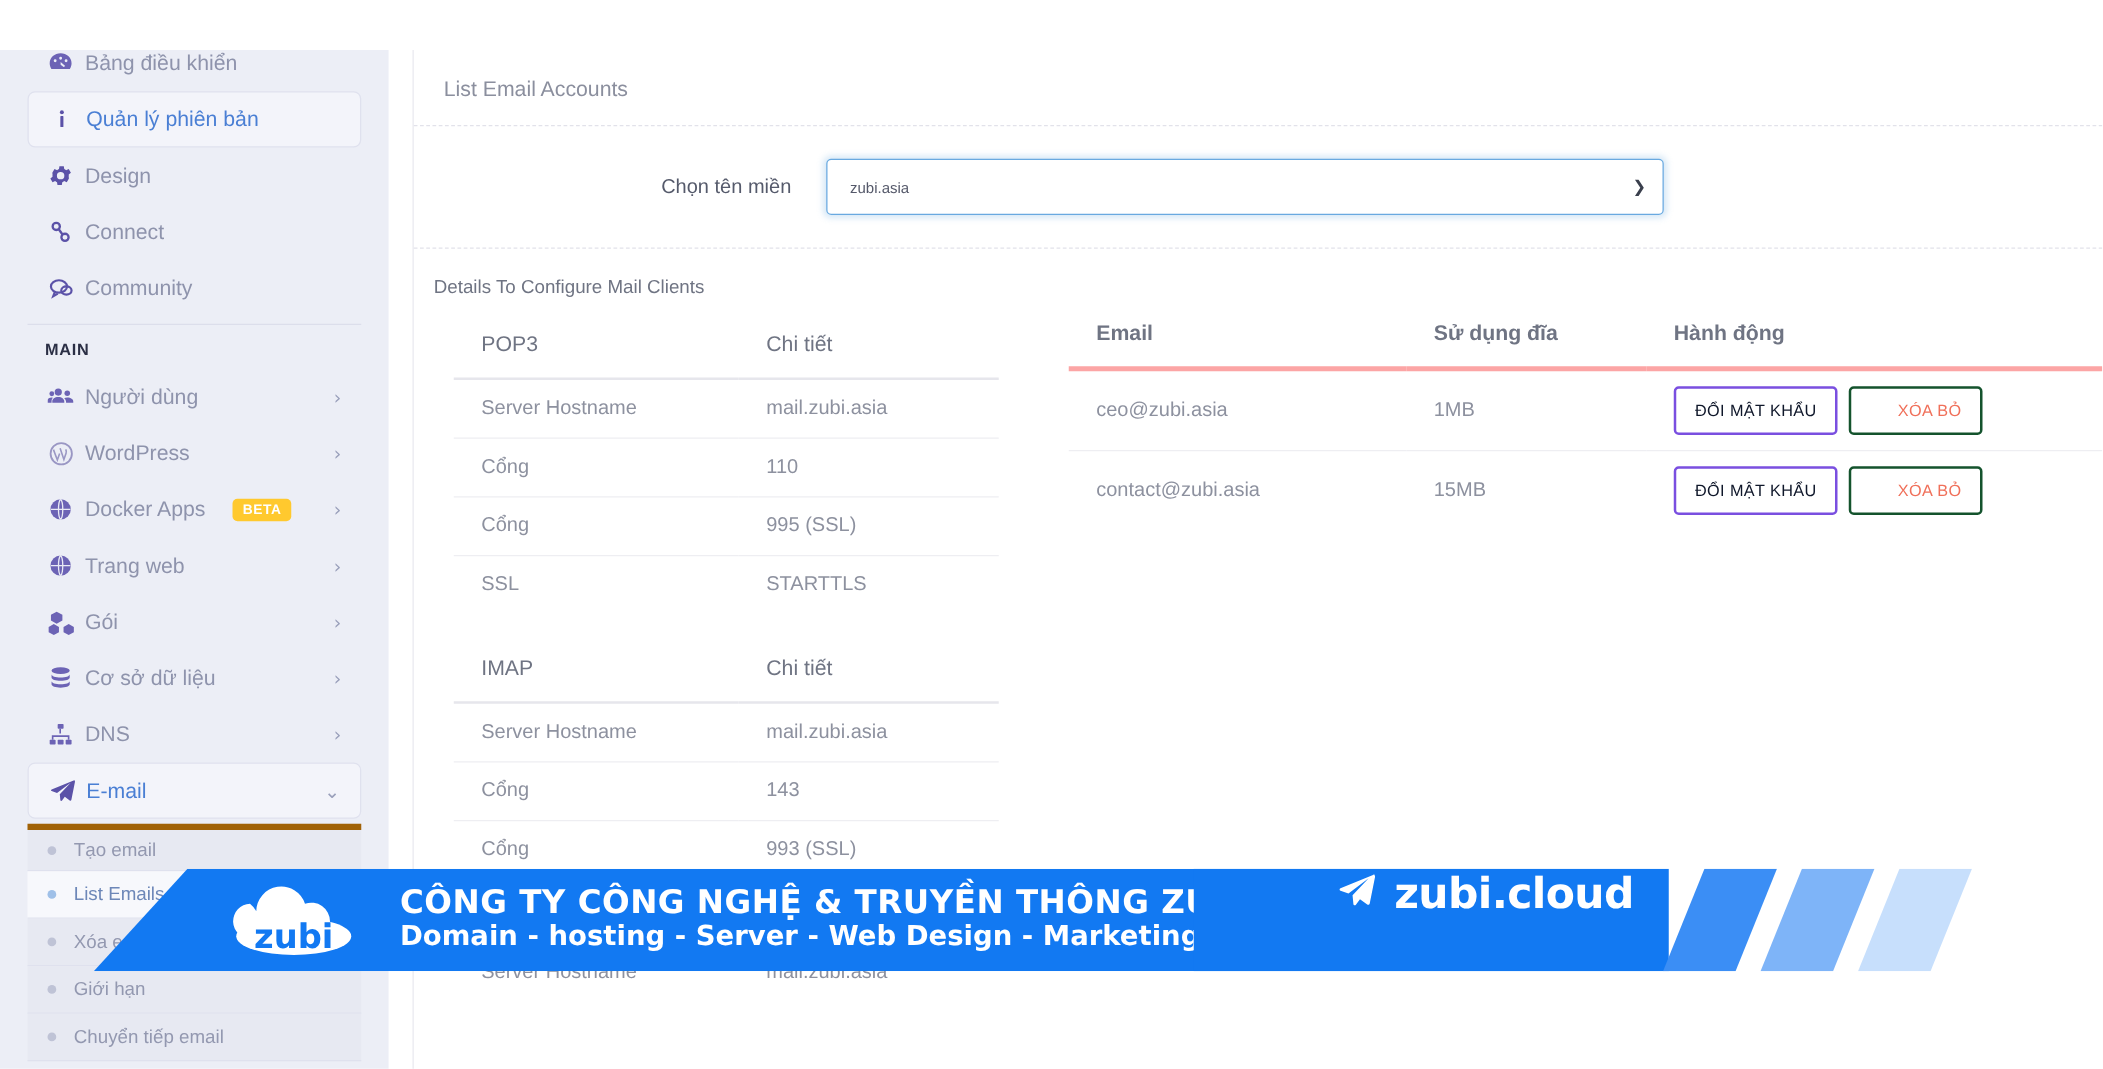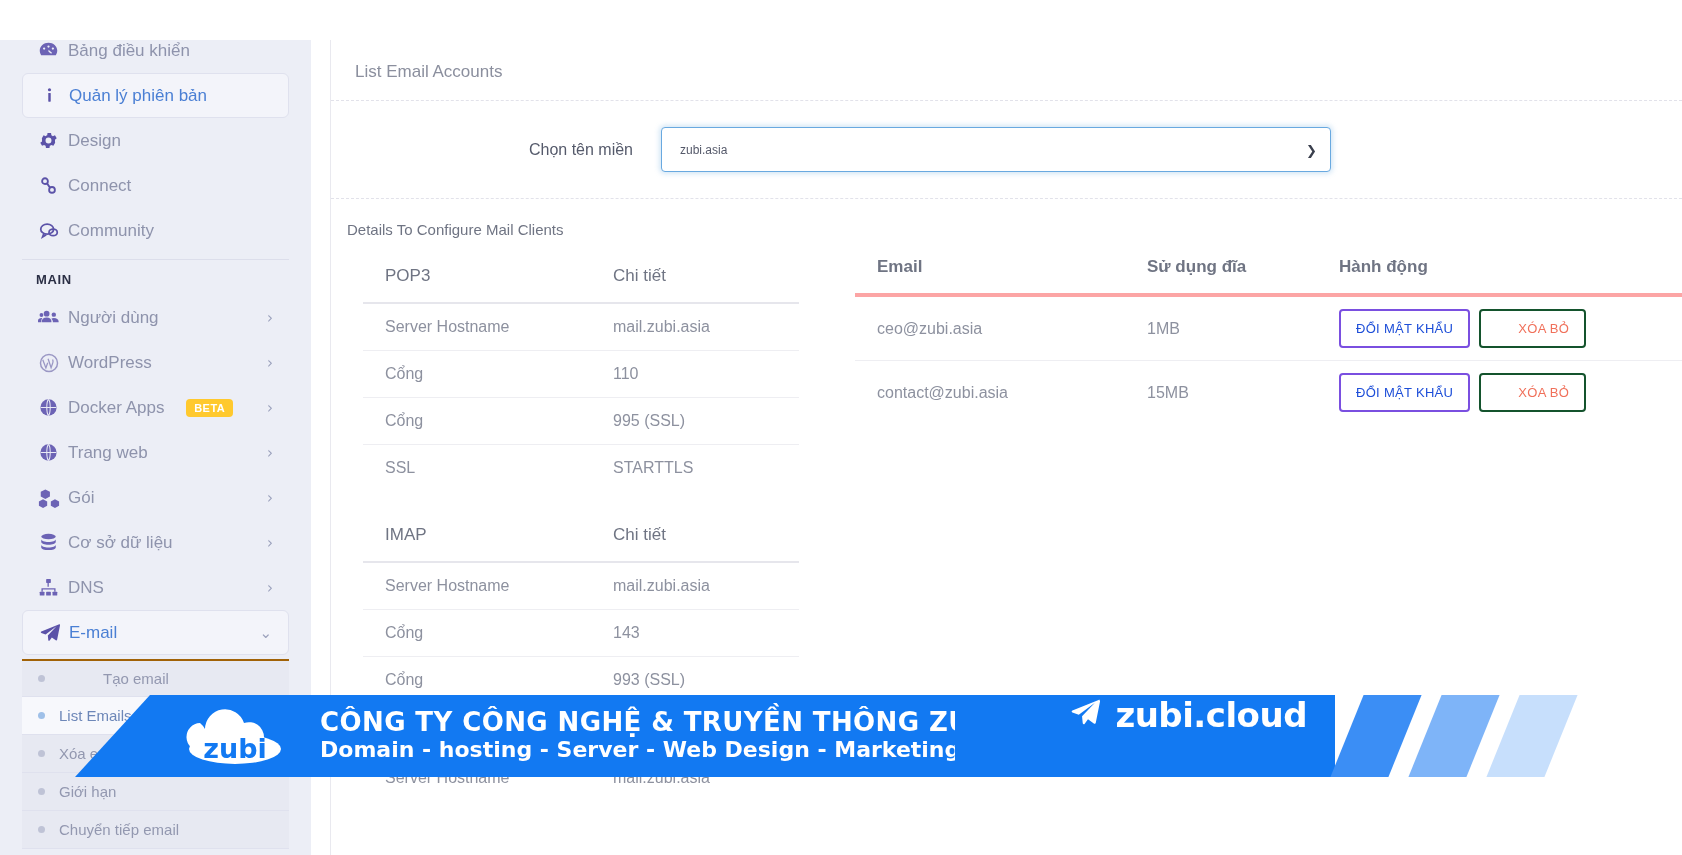--- a/index.html
+++ b/index.html
@@ -76,21 +76,21 @@
     display: flex;
     align-items: center;
     height: 38px;
     padding: 0 16px;
     font-size: 15px;
     color: #9398b0;
     background: #e7e9f2;
     border-bottom: 1px solid #dfe1ee;
     cursor: pointer;
   }
-  .subitem:first-child { border-top: 2px solid #a16207; gap: 44px; }
+  .subitem:first-child { border-top: 5px solid #a16207; }
   .subitem.sel { background: #f7f8fc; color: #6d87b8; }
   .subitem .dot {
     width: 7px; height: 7px; border-radius: 50%;
     background: #bfc3d6; margin-right: 14px;
   }
   .subitem.sel .dot { background: #9fc0e8; }
 
   
   .main {
     flex: 1;
@@ -212,21 +212,21 @@
     font-size: 13px;
     letter-spacing: .3px;
     padding: 11px 15px;
     border-radius: 4px;
     background: #ffffff;
     cursor: pointer;
     white-space: nowrap;
     font-family: "Liberation Sans", sans-serif;
     line-height: 1;
   }
-  .btn-pass { border: 2px solid #7a4fe0; color: #1d4ed8; }
+  .btn-pass { border: 2px solid #7a4fe0; color: #0f172a; }
   .btn-del  { border: 2px solid #14532d; color: #f0705a; padding-left: 37px; }
 
   
   .banner {
     position: absolute;
     left: 75px;
     top: 655px;
     width: 1607px;
     height: 82px;
     z-index: 50;

